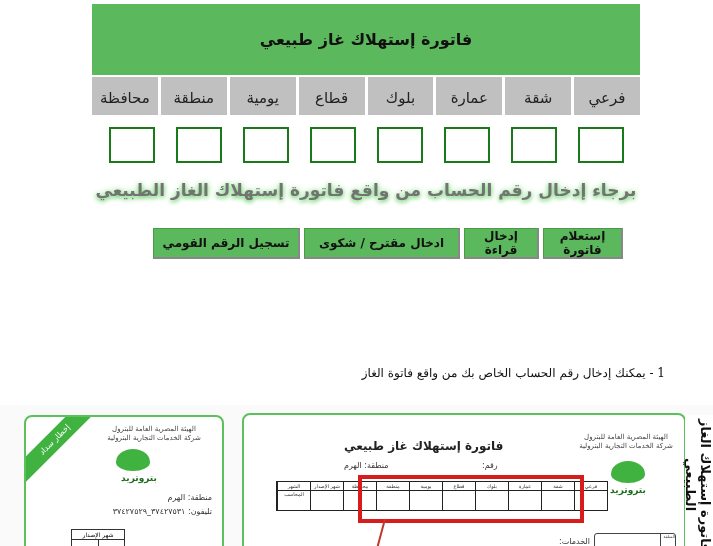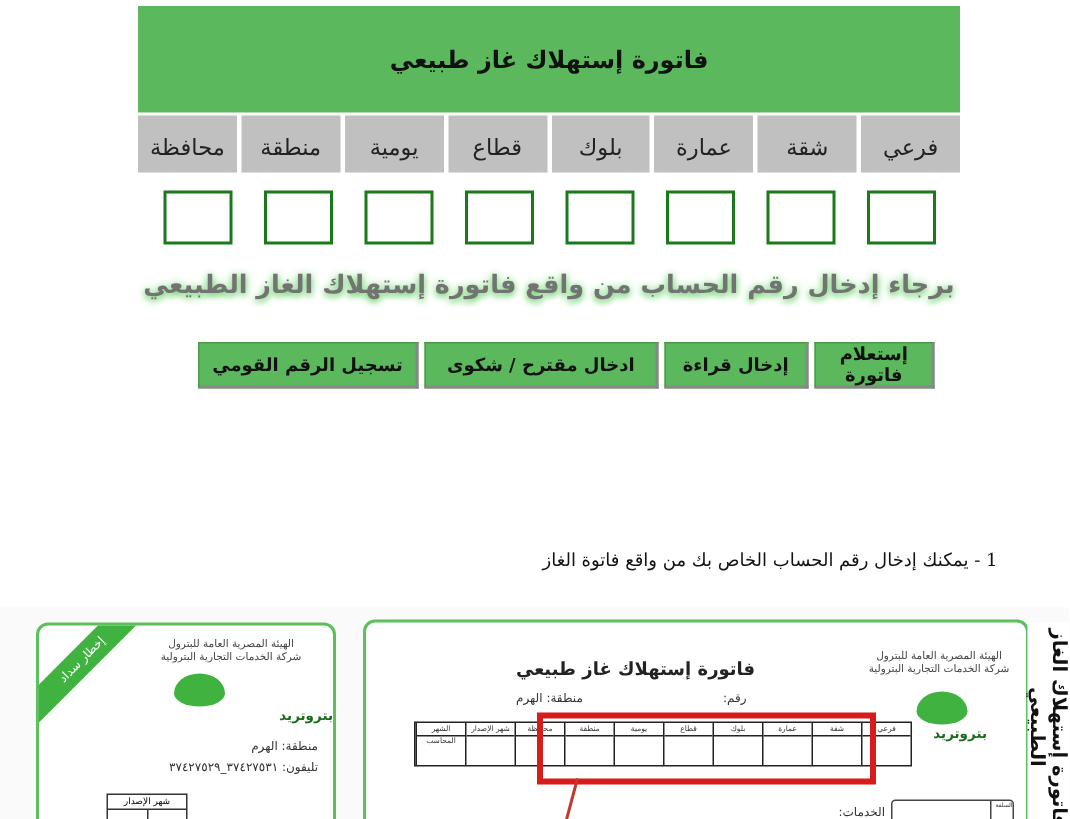--- a/index.html
+++ b/index.html
@@ -33,38 +33,38 @@
   .buttons-row {
     position:absolute; top:228px; left:110px; width:513px; height:31px;
     display:flex; direction:rtl; gap:4px;
   }
   .buttons-row button {
     height:31px; background:#5cb85c; border:1px solid #4a9a4a;
     border-right:2px solid #888; border-bottom:2px solid #888;
     font-family:"DejaVu Sans", sans-serif; font-weight:bold; font-size:12px; color:#111;
     padding:0 6px; direction:rtl; cursor:pointer;
   }
-  .btn1 { width:80px; } .btn2 { width:96px; } .btn3 { width:156px; } .btn4 { width:147px; }
+  .btn1 { width:80px; } .btn2 { width:75px; } .btn3 { width:156px; } .btn4 { width:147px; }
   .step {
     position:absolute; top:366px; right:48px; direction:rtl;
     font-family:"DejaVu Serif", serif; font-size:12px; color:#111;
   }
   
   .bill-area { position:absolute; left:0; top:405px; width:713px; height:141px; background:#fafafa; }
   .card-left {
     position:absolute; left:24px; top:10px; width:196px; height:140px; border:2px solid #5cc05c;
     border-radius:8px; background:#fff; overflow:hidden;
   }
   .ribbon {
     position:absolute; left:-26px; top:14px; width:110px; height:18px; background:#3fb23f;
     transform:rotate(-45deg); color:#fff; font-size:8px; text-align:center; line-height:18px;
   }
   .small-ar { font-size:7px; color:#444; direction:rtl; text-align:center; line-height:9px; }
   .logo-leaf { width:34px; height:22px; background:#3fb23f; border-radius:50% 50% 50% 50% / 60% 60% 40% 40%; margin:6px auto 2px; }
-  .logo-text { font-size:9px; font-weight:bold; color:#1a6b1a; direction:rtl; }
+  .logo-text { font-size:9px; font-weight:bold; color:#1a6b1a; text-align:center; direction:rtl; }
   .card-left .info { position:absolute; right:10px; top:74px; font-size:8px; direction:rtl; color:#333; line-height:14px; text-align:right; }
   .mini-table { position:absolute; left:45px; top:112px; width:52px; height:30px; border:1px solid #333; font-size:6px; }
   .mini-table .mh { border-bottom:1px solid #333; text-align:center; height:9px; line-height:9px; direction:rtl;}
   .mini-table .mc { display:flex; height:21px; } .mini-table .mc div { flex:1; } .mini-table .mc div:first-child { border-right:1px solid #333; }
   .card-main {
     position:absolute; left:242px; top:8px; width:440px; height:140px; border:2px solid #5cc05c;
     border-radius:8px; background:#fff; overflow:hidden;
   }
   .card-main .title { position:absolute; left:100px; top:24px; font-size:12px; font-weight:bold; direction:rtl; color:#222; }
   .card-main .region { position:absolute; left:100px; top:46px; font-size:8px; direction:rtl; color:#333; }

